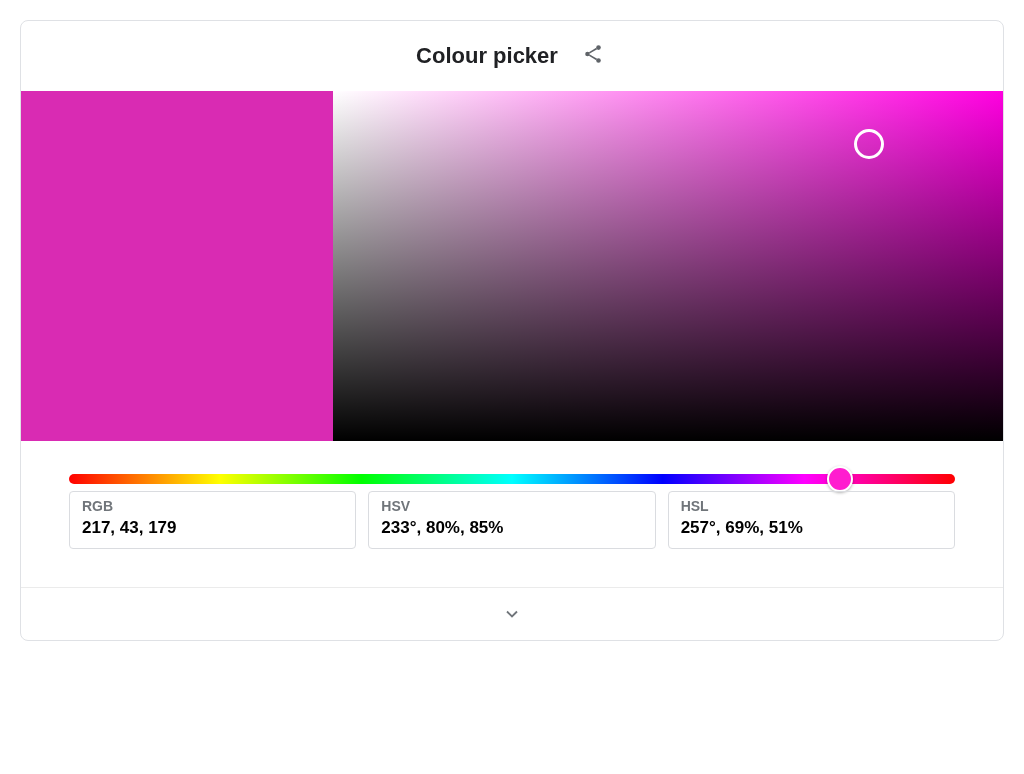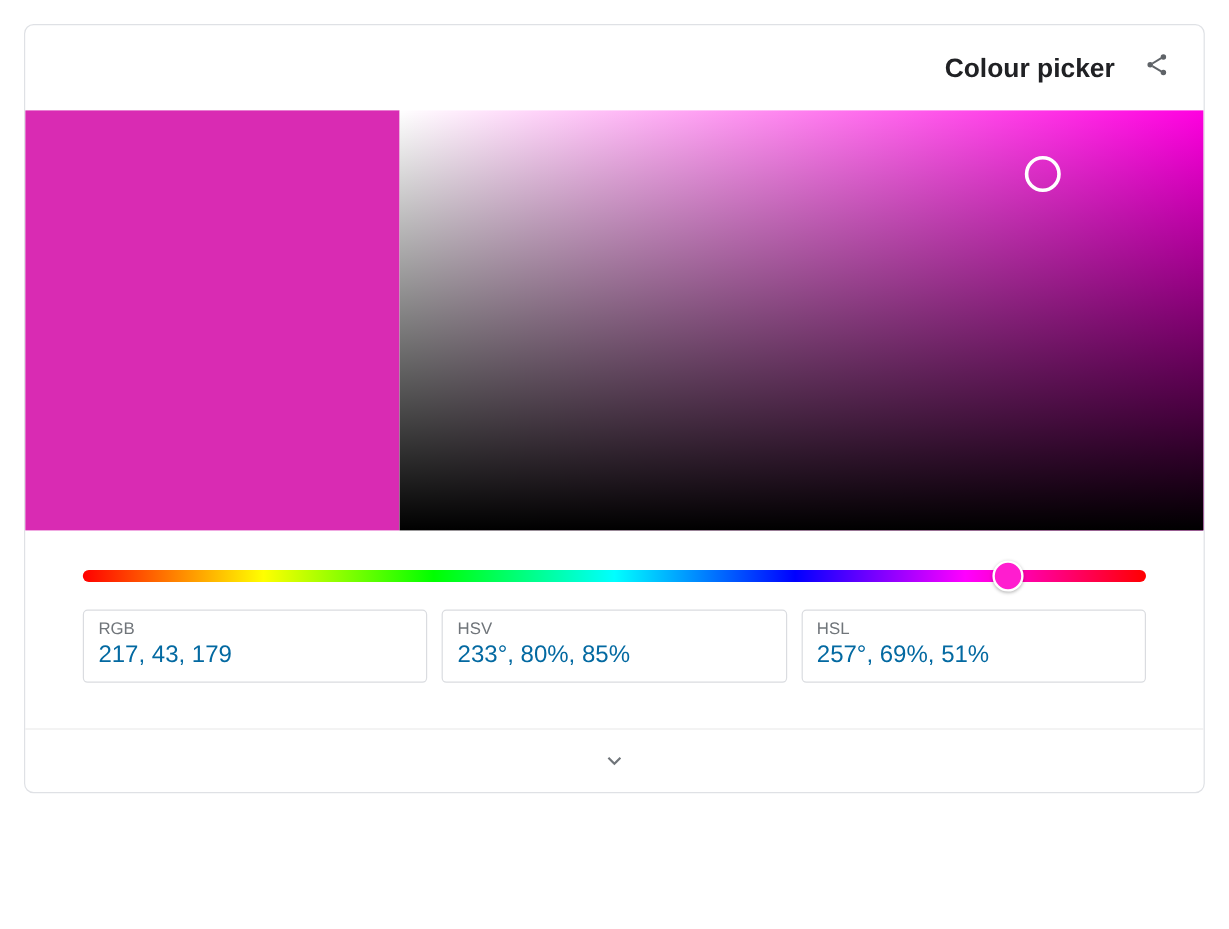--- a/index.html
+++ b/index.html
@@ -11,21 +11,21 @@
     .card {
       width: 984px;
       margin: 0 auto;
       border: 1px solid #dfe1e5;
       border-radius: 8px;
       overflow: hidden;
       background: #fff;
     }
     .header {
       display: flex;
-      justify-content: flex-end;
+      justify-content: center;
       align-items: center;
       padding: 18px 24px;
       gap: 20px;
     }
     .header h2 {
       font-size: 22px;
       font-weight: 700;
       color: #202124;
     }
     .share-btn {
@@ -113,38 +113,38 @@
       bottom: 2px;
       transform: translateX(-50%);
       width: 108px;
       height: 3px;
       background: #c0392b;
       border-radius: 2px;
     }
     .codes-row {
       display: flex;
       gap: 12px;
-      margin-top: 16px;
+      font-weight: bold;
     }
     .code-cell {
       flex: 1;
       border: 1px solid #dadce0;
       border-radius: 4px;
       padding: 6px 12px 10px 12px;
       position: relative;
     }
     .code-label {
       font-size: 14px;
       color: #70757a;
       display: block;
       margin-bottom: 4px;
     }
     .code-value {
-      font-size: 20px;
-      color: #0369a1;
+      font-size: 17px;
+      color: #000000;
     }
     .divider {
       border-top: 1px solid #ebebeb;
       margin-top: 20px;
     }
     .expand-row {
       display: flex;
       justify-content: center;
       align-items: center;
       height: 52px;

